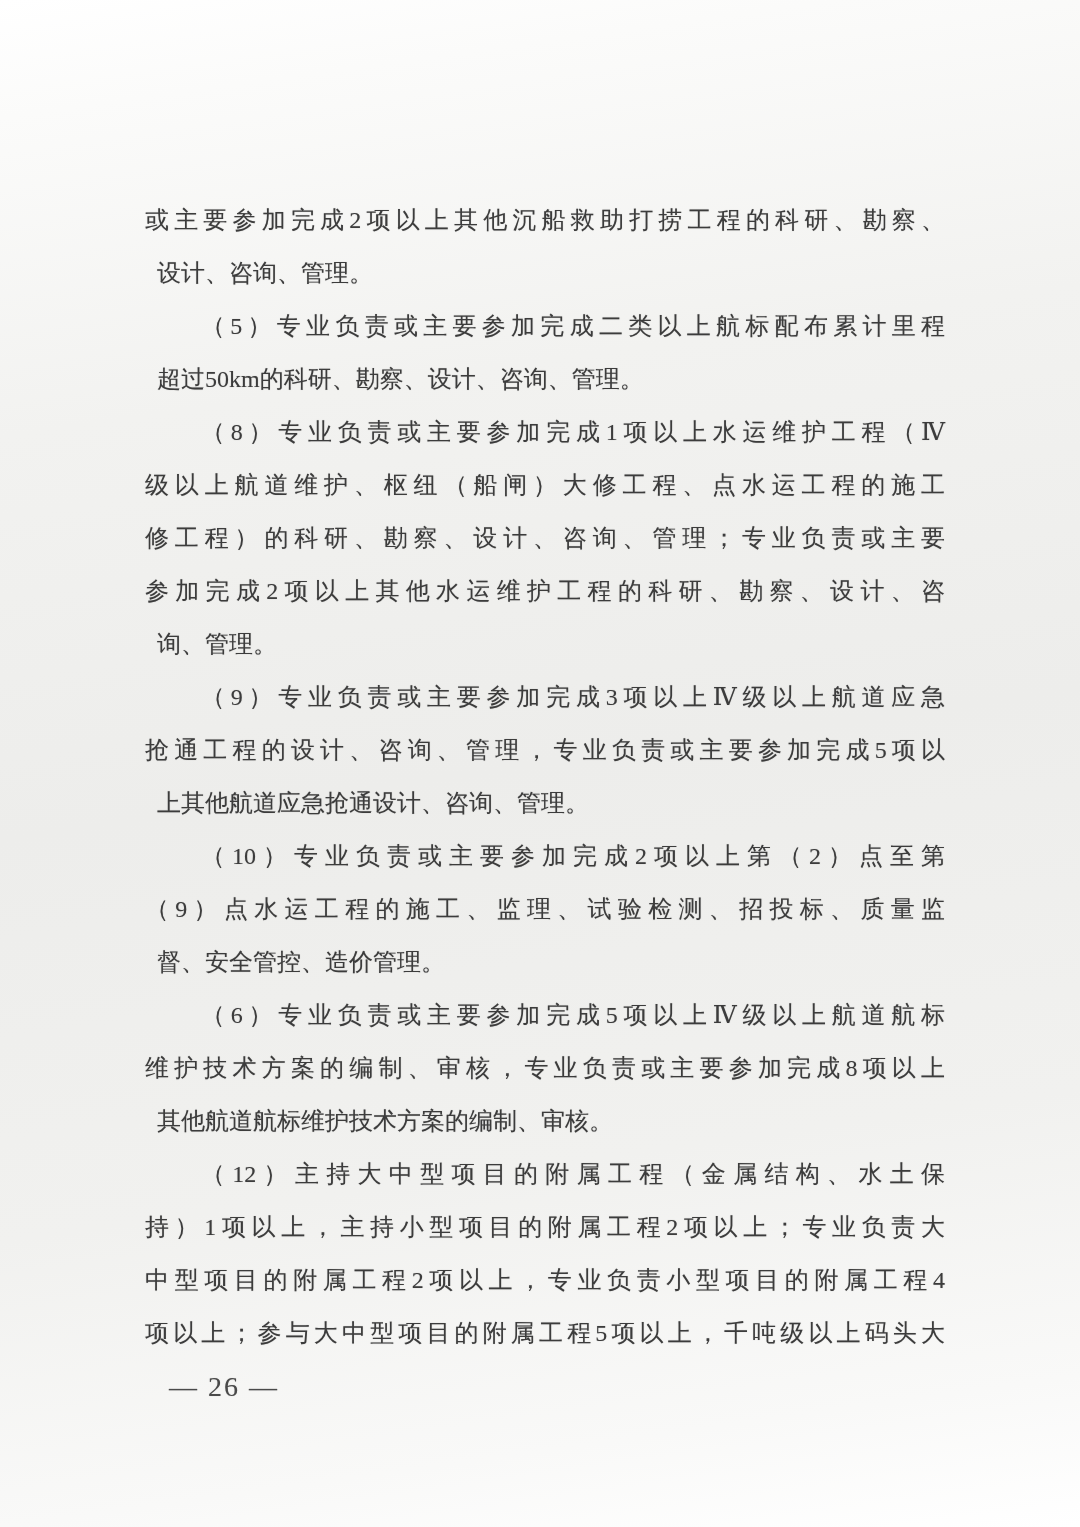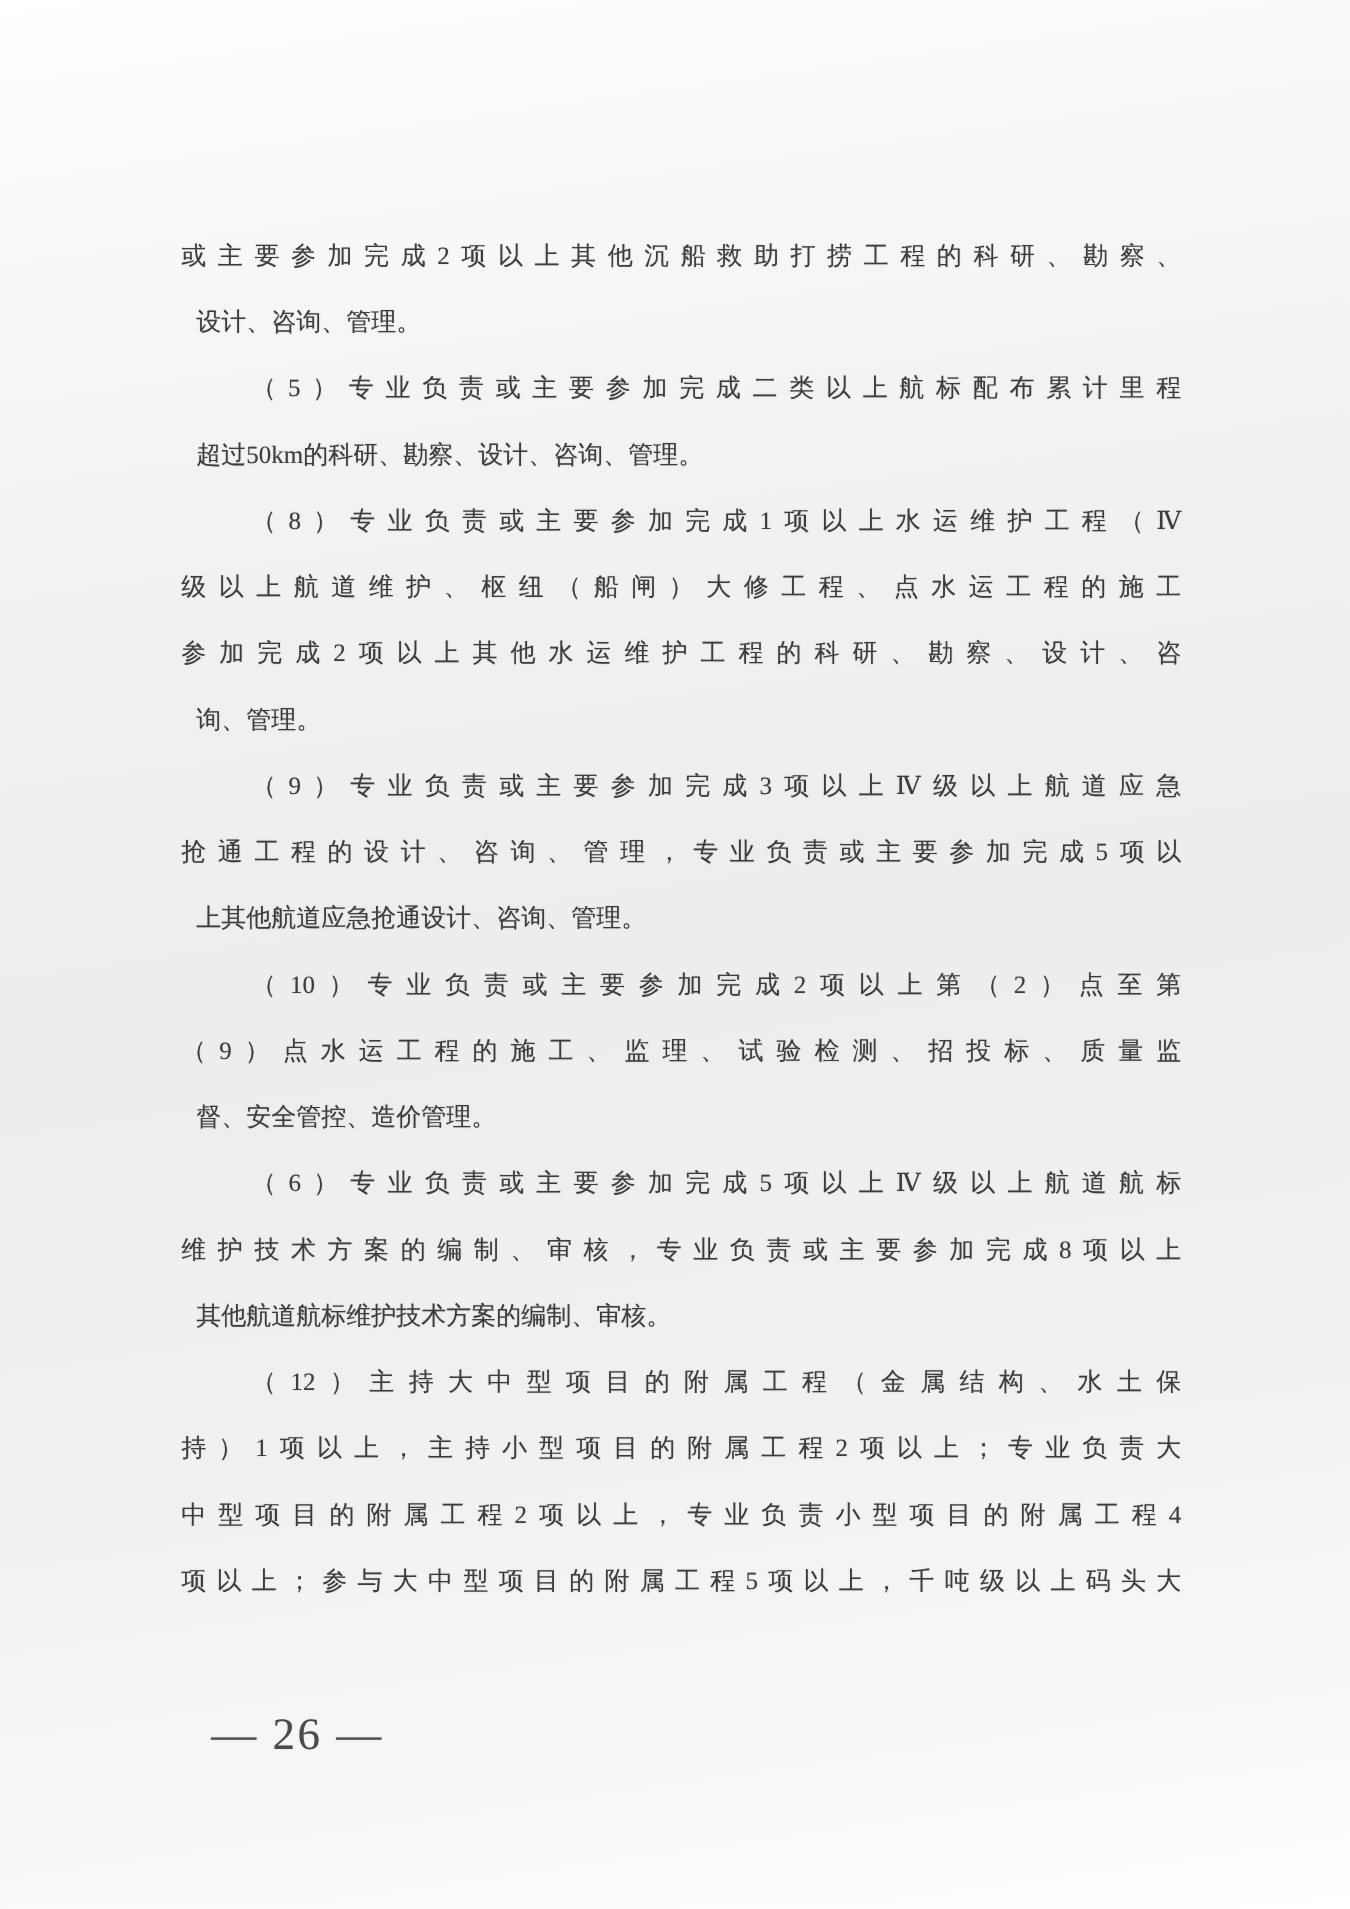--- a/index.html
+++ b/index.html
@@ -13,24 +13,24 @@
     height: 1527px;
     overflow: hidden;
     background: linear-gradient(172deg,
       #ffffff 0%, #fbfbfa 7%, #f2f2f0 26%,
       #ededeb 50%, #f1f1ef 74%, #f9f9f8 91%, #ffffff 100%);
     font-family: "Liberation Serif", "DejaVu Serif", serif;
   }
   .content {
     position: absolute;
     left: 145px;
-    top: 179px;
+    top: 194px;
     width: 800px;
     color: #3c3c3c;
-    font-size: 20px;
+    font-size: 24px;
     line-height: 53px;
     text-shadow: 0 0 1px rgba(80,80,80,0.40);
   }
   .line {
     height: 53px;
     overflow: visible;
   }
   
   .j {
     text-align: justify;
@@ -42,38 +42,39 @@
     margin-left: 12px;
   }
   
   .ind {
     text-indent: 56px;
   }
   .page-number {
     position: absolute;
     left: 169px;
     top: 1371px;
-    font-size: 36px;
+    font-size: 28px;
     line-height: 32px;
     letter-spacing: 2px;
     color: #4a4a4a;
     text-shadow: 0 0 1px rgba(90,90,90,0.35);
   }
 </style>
 </head>
 <body>
 
 <div class="page">
   <div class="content">
     <div class="line j">或主要参加完成2项以上其他沉船救助打捞工程的科研、勘察、</div>
     <div class="line p">设计、咨询、管理。</div>
     <div class="line j ind">（5）专业负责或主要参加完成二类以上航标配布累计里程</div>
     <div class="line p">超过50km的科研、勘察、设计、咨询、管理。</div>
     <div class="line j ind">（8）专业负责或主要参加完成1项以上水运维护工程（Ⅳ</div>
     <div class="line j">级以上航道维护、枢纽（船闸）大修工程、点水运工程的施工</div>
+    <div class="line j">修工程）的科研、勘察、设计、咨询、管理；专业负责或主要</div>
     <div class="line j">参加完成2项以上其他水运维护工程的科研、勘察、设计、咨</div>
     <div class="line p">询、管理。</div>
     <div class="line j ind">（9）专业负责或主要参加完成3项以上Ⅳ级以上航道应急</div>
     <div class="line j">抢通工程的设计、咨询、管理，专业负责或主要参加完成5项以</div>
     <div class="line p">上其他航道应急抢通设计、咨询、管理。</div>
     <div class="line j ind">（10）专业负责或主要参加完成2项以上第（2）点至第</div>
     <div class="line j">（9）点水运工程的施工、监理、试验检测、招投标、质量监</div>
     <div class="line p">督、安全管控、造价管理。</div>
     <div class="line j ind">（6）专业负责或主要参加完成5项以上Ⅳ级以上航道航标</div>
     <div class="line j">维护技术方案的编制、审核，专业负责或主要参加完成8项以上</div>

